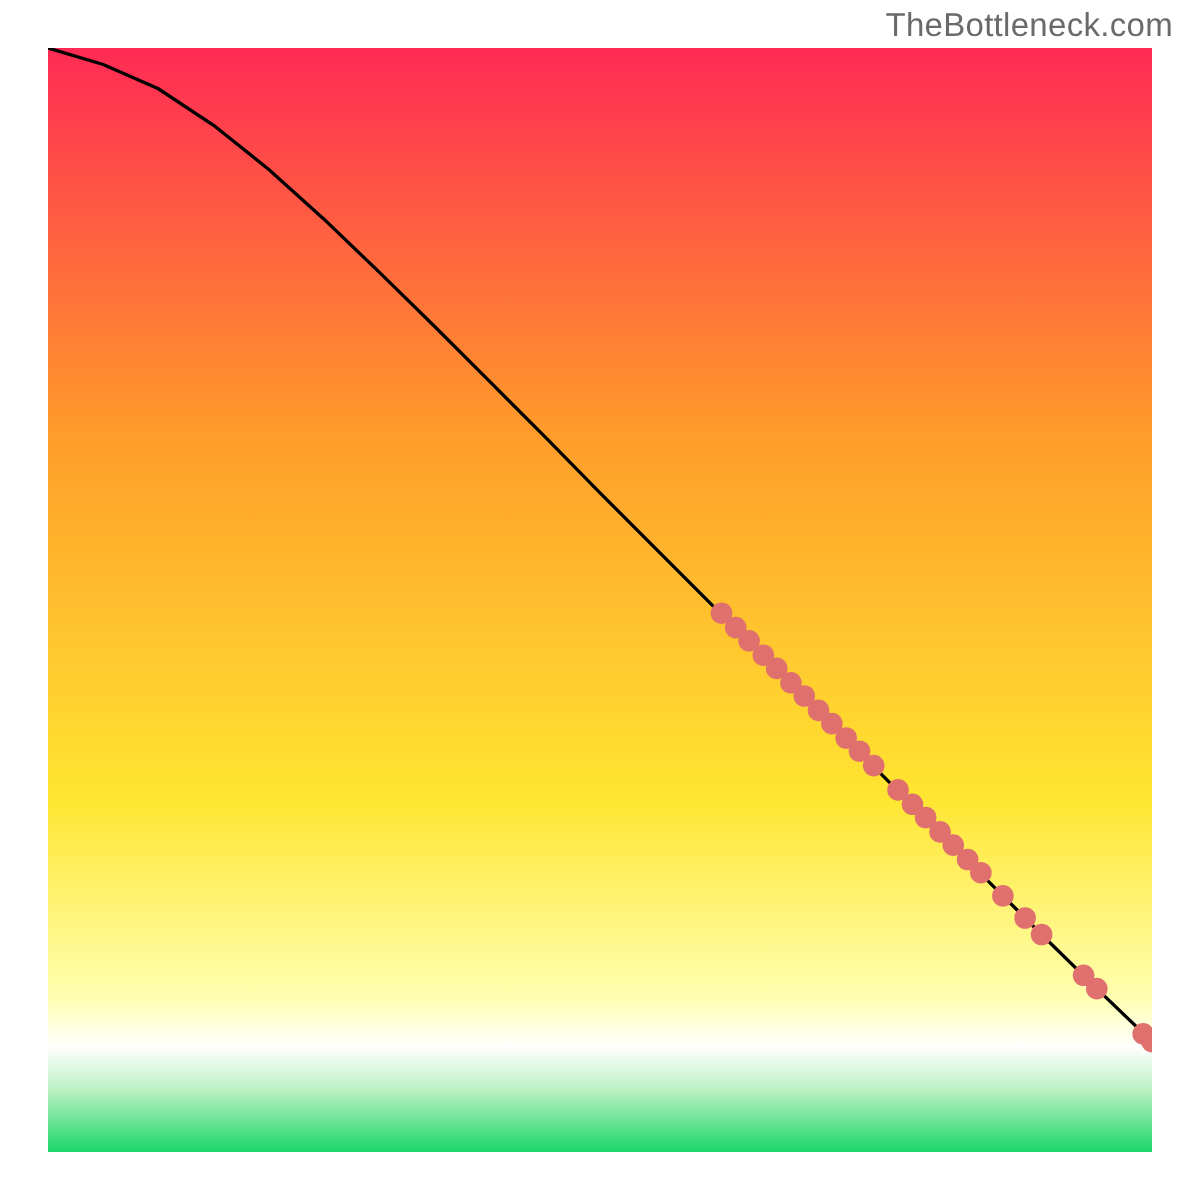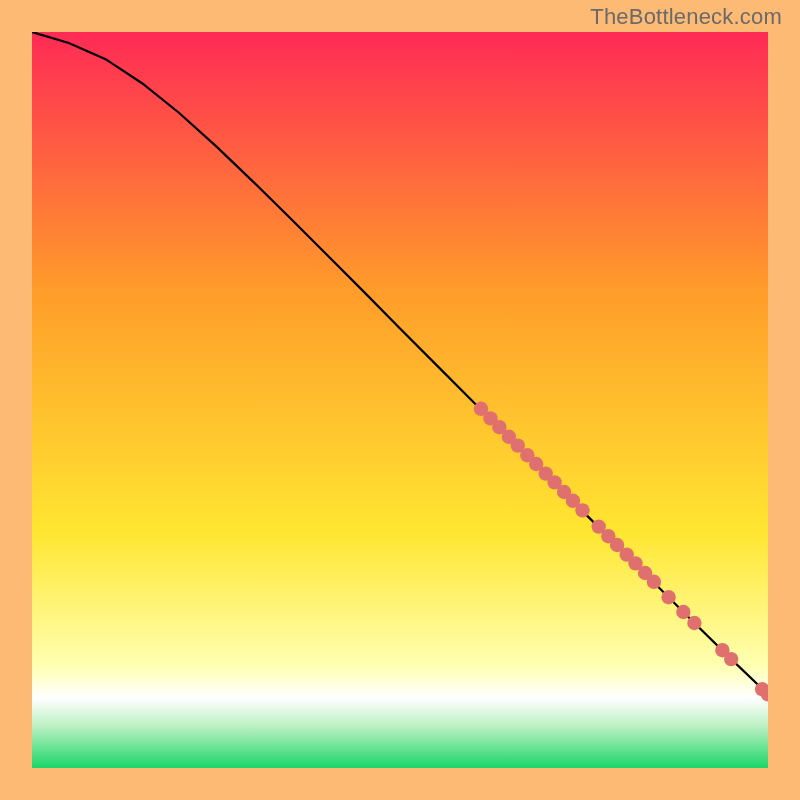--- a/index.html
+++ b/index.html
@@ -8,21 +8,21 @@
     width: 800px;
     height: 800px;
     background: #000;
     overflow: hidden;
     font-family: Arial, Helvetica, sans-serif;
   }
   .frame {
     position: relative;
     width: 800px;
     height: 800px;
-    background: #fdba74;
+    background: #ffffff;
   }
   .watermark {
     position: absolute;
     top: 4px;
     right: 18px;
     font-size: 22px;
     font-weight: 500;
     color: #6a6a6a;
     letter-spacing: 0.2px;
     user-select: none;

